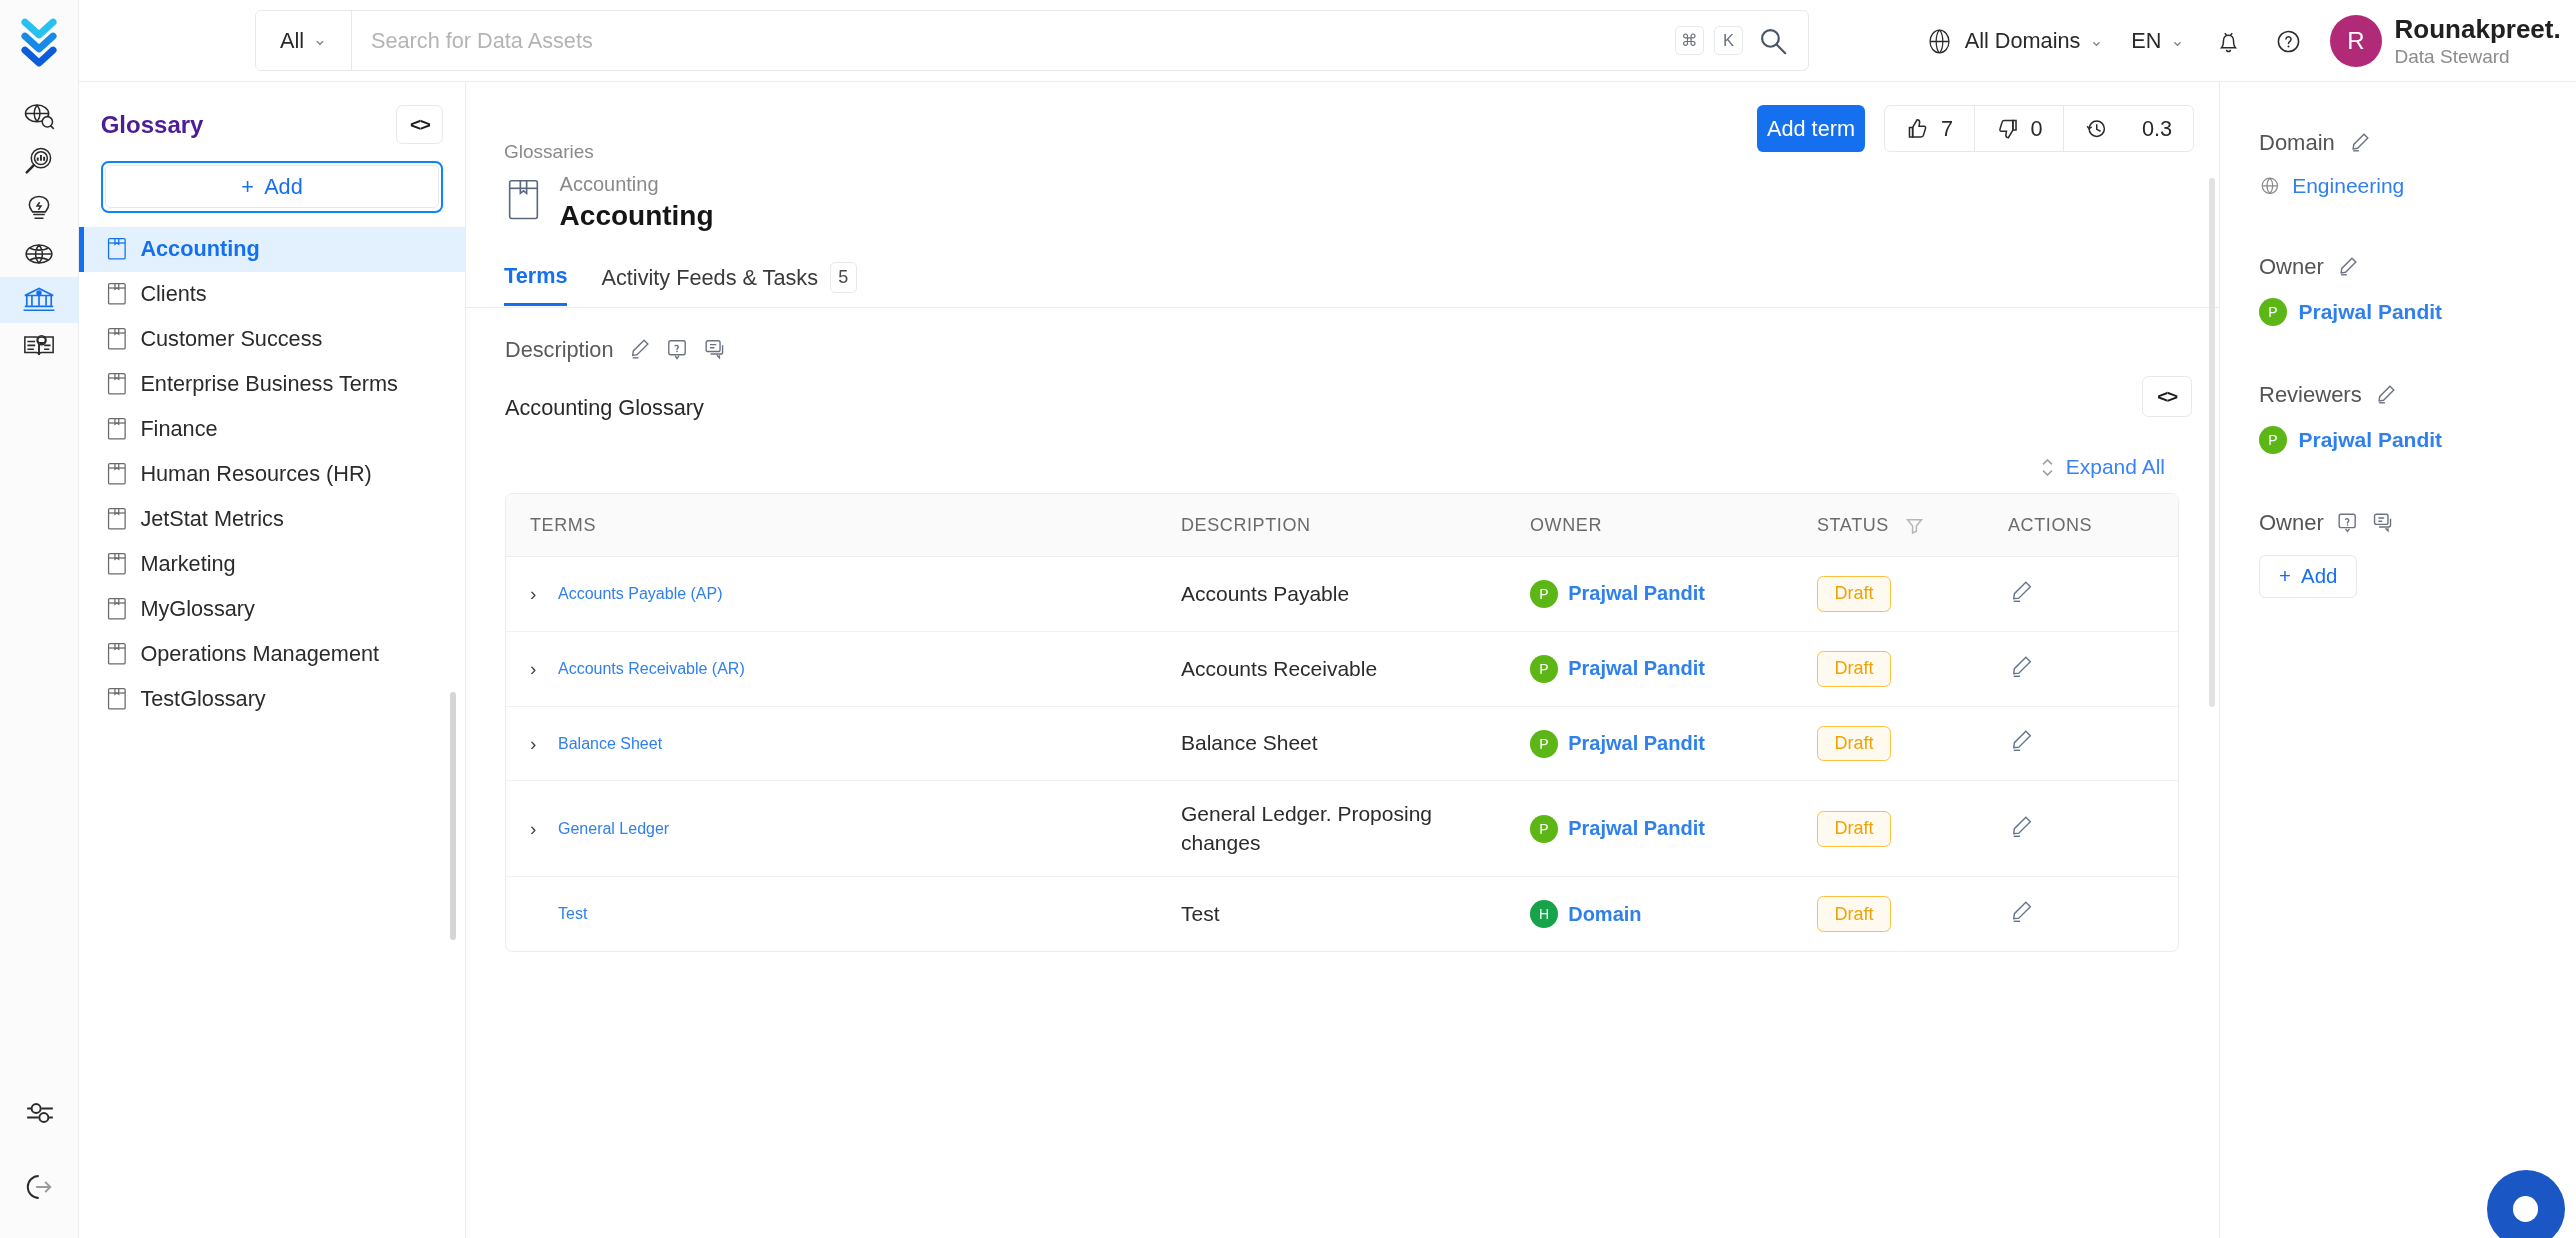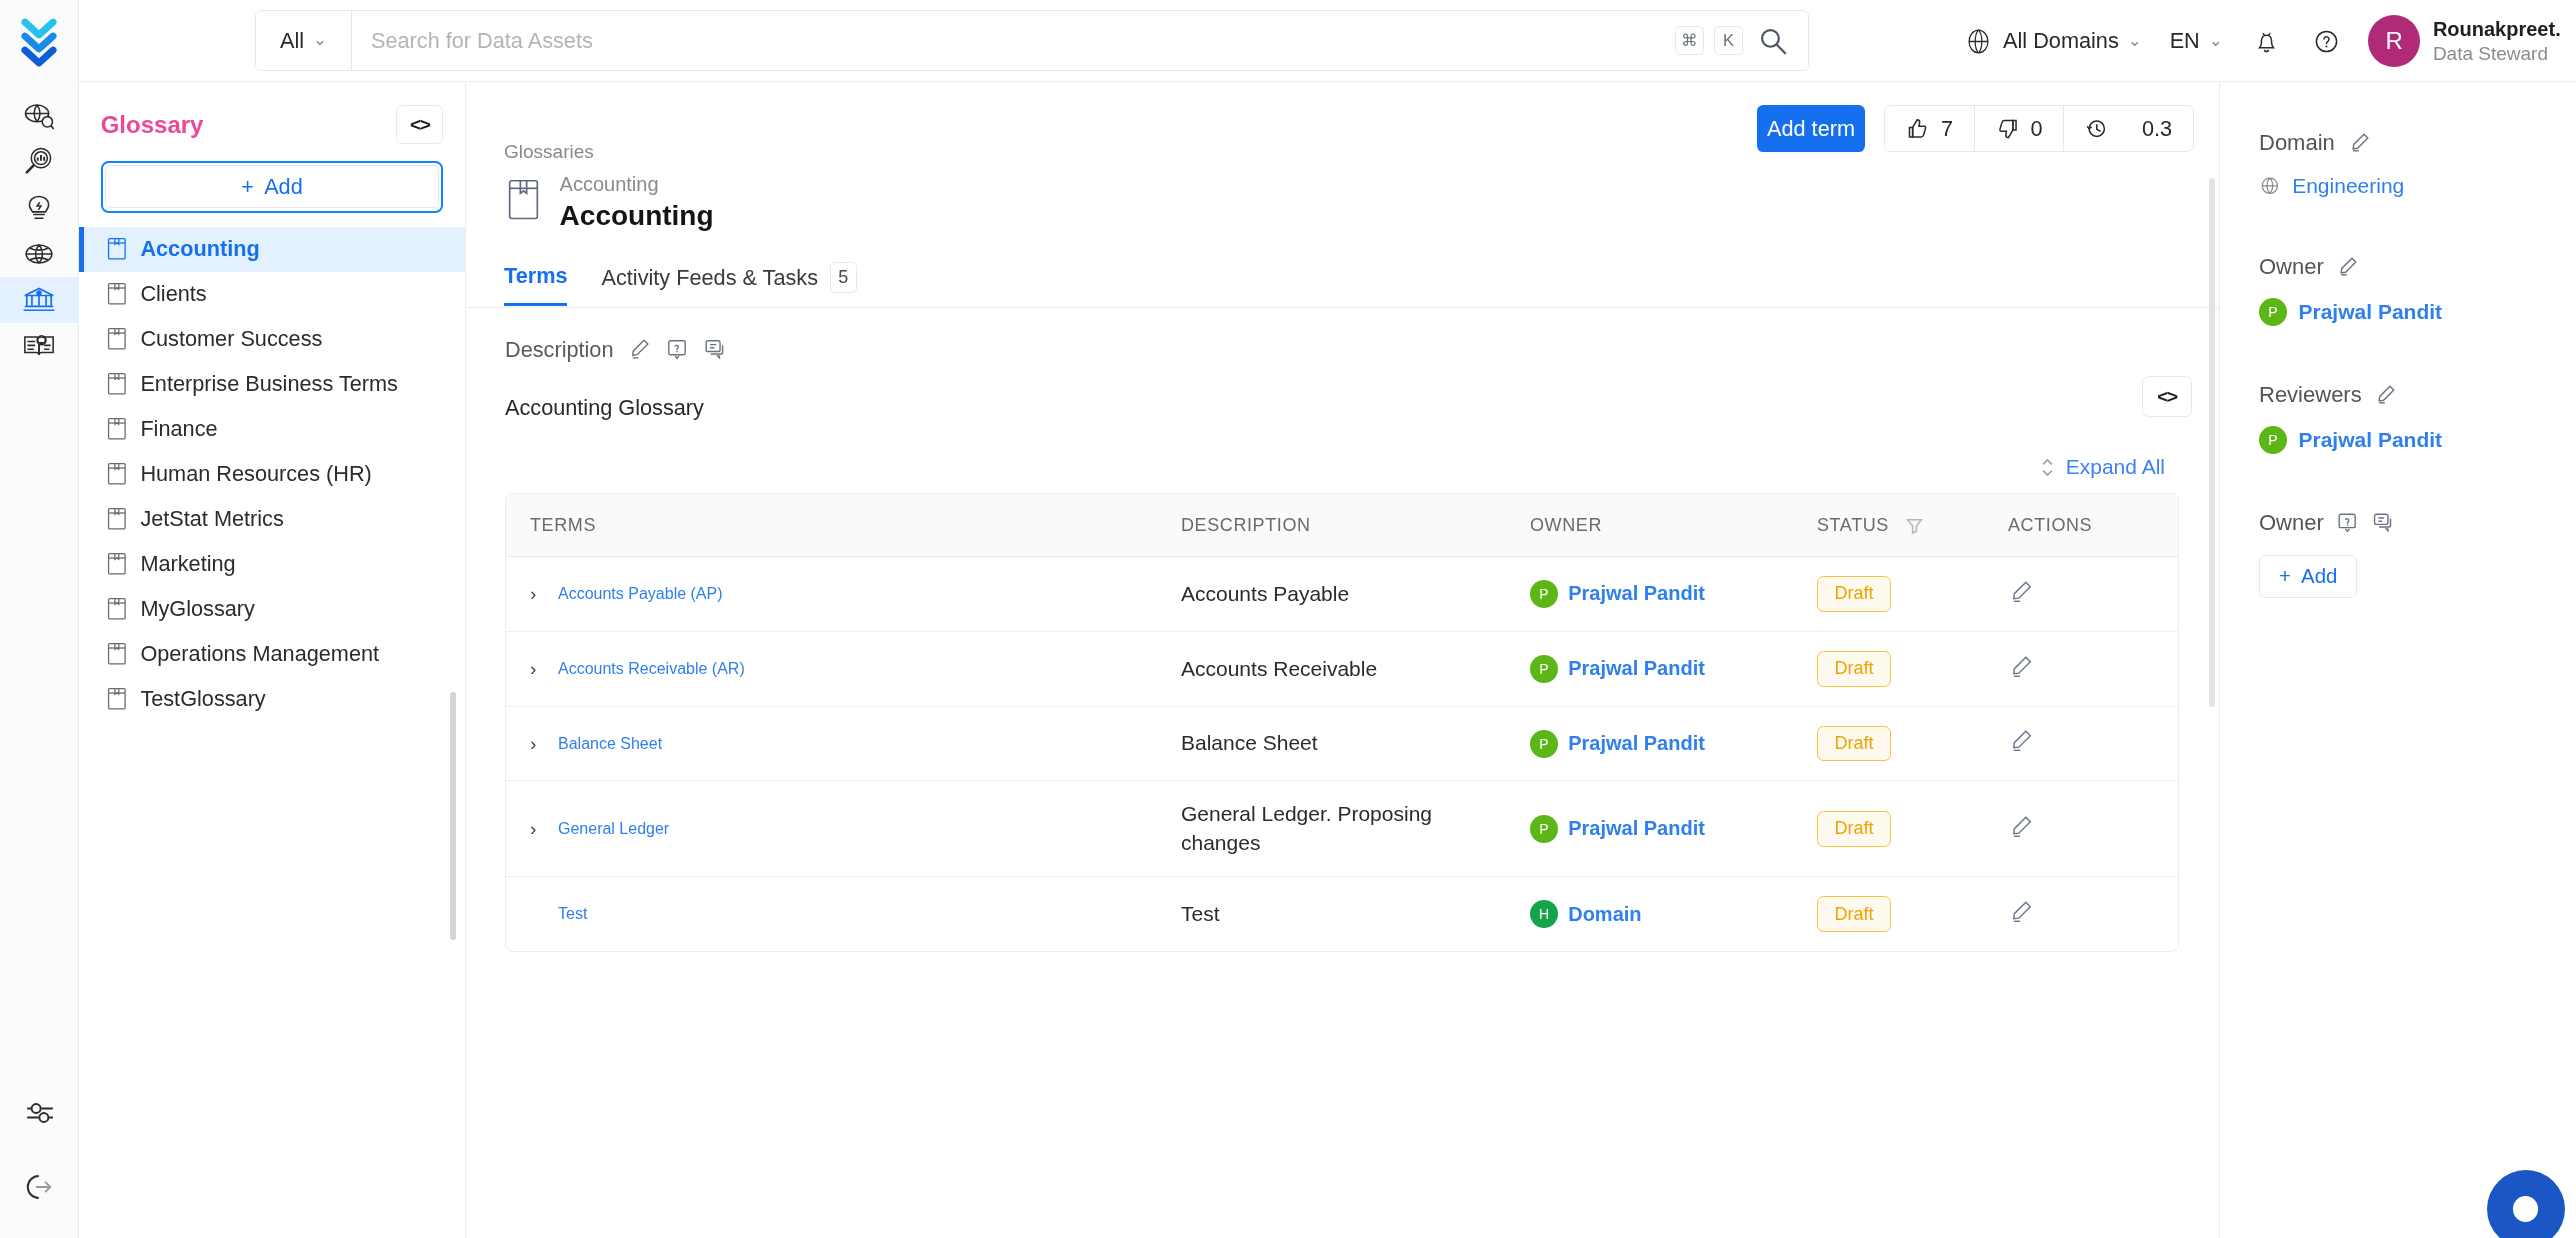--- a/index.html
+++ b/index.html
@@ -76,38 +76,38 @@
   .tr-icon { width: 32px; height: 32px; display: flex; align-items: center; justify-content: center; }
   .tr-icon svg { width: 29px; height: 29px; }
   .avatar-wrap { display: flex; align-items: center; gap: 12.7px; padding-left: 11.5px; }
   .avatar {
     width: 52px; height: 52px; border-radius: 50%;
     background: #b02a78; color: #fff;
     display: flex; align-items: center; justify-content: center;
     font-size: 24px;
   }
   .user-lines { display: flex; flex-direction: column; line-height: 1.22; }
-  .user-name { font-size: 20px; font-weight: bold; color: #202020; white-space: nowrap; }
+  .user-name { font-size: 26px; font-weight: bold; color: #202020; white-space: nowrap; }
   .user-role { font-size: 19px; color: #8c8c8c; white-space: nowrap; }
 
   
   .body { flex: 1; display: flex; min-height: 0; }
 
   
   .glosspanel {
     width: 387px; flex: 0 0 387px;
     border-right: 1.3px solid #ececec;
     background: #fff; position: relative;
     display: flex; flex-direction: column;
   }
   .gp-head {
     display: flex; align-items: center; justify-content: space-between;
     padding: 23px 21.7px 0 21.7px;
   }
-  .gp-title { font-size: 24px; font-weight: bold; color: #ec4899; }
+  .gp-title { font-size: 24px; font-weight: bold; color: #4c1d95; }
   .codebtn {
     width: 47px; height: 39px; border: 1.3px solid #e6e8eb; border-radius: 6.4px;
     background: #fff; display: flex; align-items: center; justify-content: center;
     font-size: 19px; color: #1b1b1b; letter-spacing: -1.3px; font-weight: bold;
   }
   .addbox {
     margin: 16.6px 21.7px 0 21.7px;
     border: 2.5px solid #0a84ff; border-radius: 7.6px; padding: 2.5px;
   }
   .addbtn {

